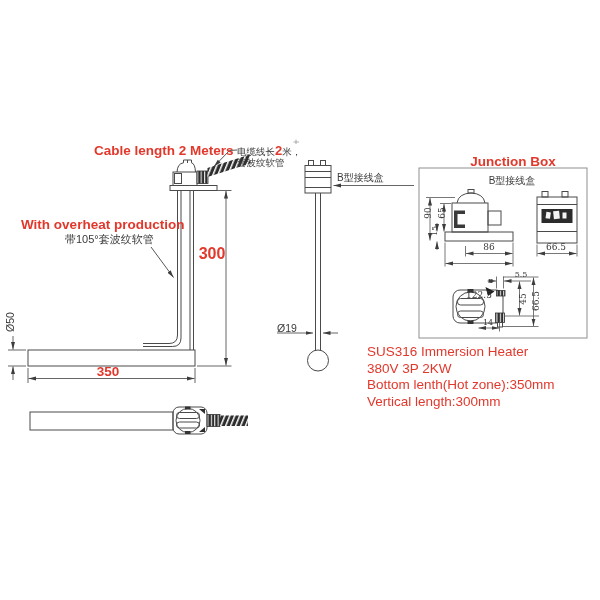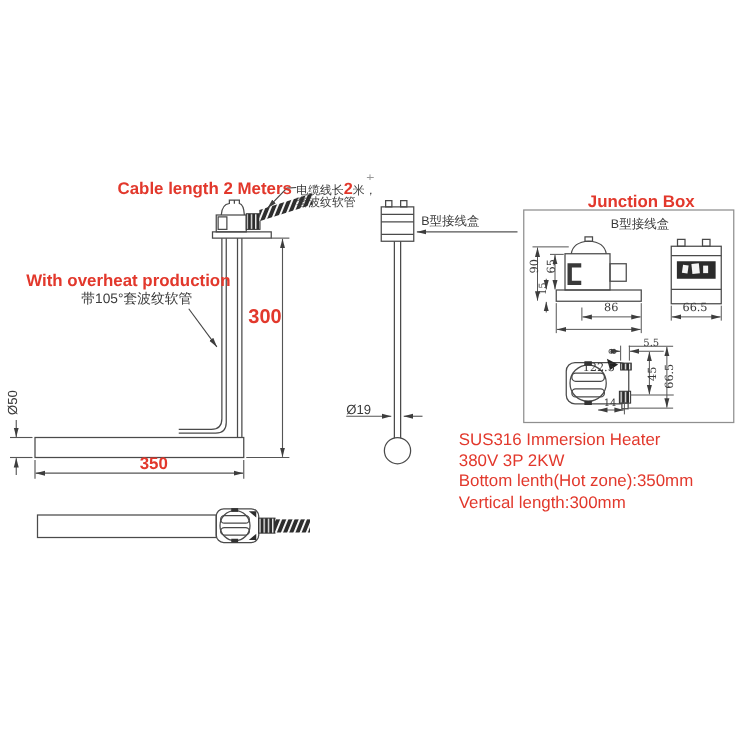--- a/index.html
+++ b/index.html
@@ -181,21 +181,21 @@
 
   <div class="lbl en red" style="left:94px;top:144px;">Cable length 2 Meters</div>
 
   <div class="lbl cn-sm" style="left:237px;top:144px;"><span>电缆线长</span><span class="big2">2</span><span>米，</span></div>
   <div class="lbl cn-sm" style="left:237px;top:158px;">套波纹软管</div>
 
   <div class="lbl en red" style="left:21px;top:218px;">With overheat production</div>
   <div class="lbl cn-md" style="left:65px;top:233px;">带105°套波纹软管</div>
 
   <div class="lbl dimred-lg red ctr" style="left:212px;top:254px;">300</div>
-  <div class="lbl dimred-md red ctr" style="left:123px;top:372px;">350</div>
+  <div class="lbl dimred-md red ctr" style="left:108px;top:372px;">350</div>
   <div class="lbl phi rot" style="left:11px;top:322px;">Ø50</div>
 
   <div class="lbl phi" style="left:277px;top:323px;">Ø19</div>
   <div class="lbl boxlbl" style="left:337px;top:172px;">B型接线盒</div>
 
   <div class="lbl en red ctr" style="left:513px;top:162px;text-align:right;">Junction Box</div>
   <div class="lbl boxlbl ctr" style="left:512px;top:180px;">B型接线盒</div>
 
   <div class="lbl dimser rot" style="left:429px;top:213px;">90</div>
   <div class="lbl dimser rot" style="left:442.5px;top:212.5px;">65</div>

